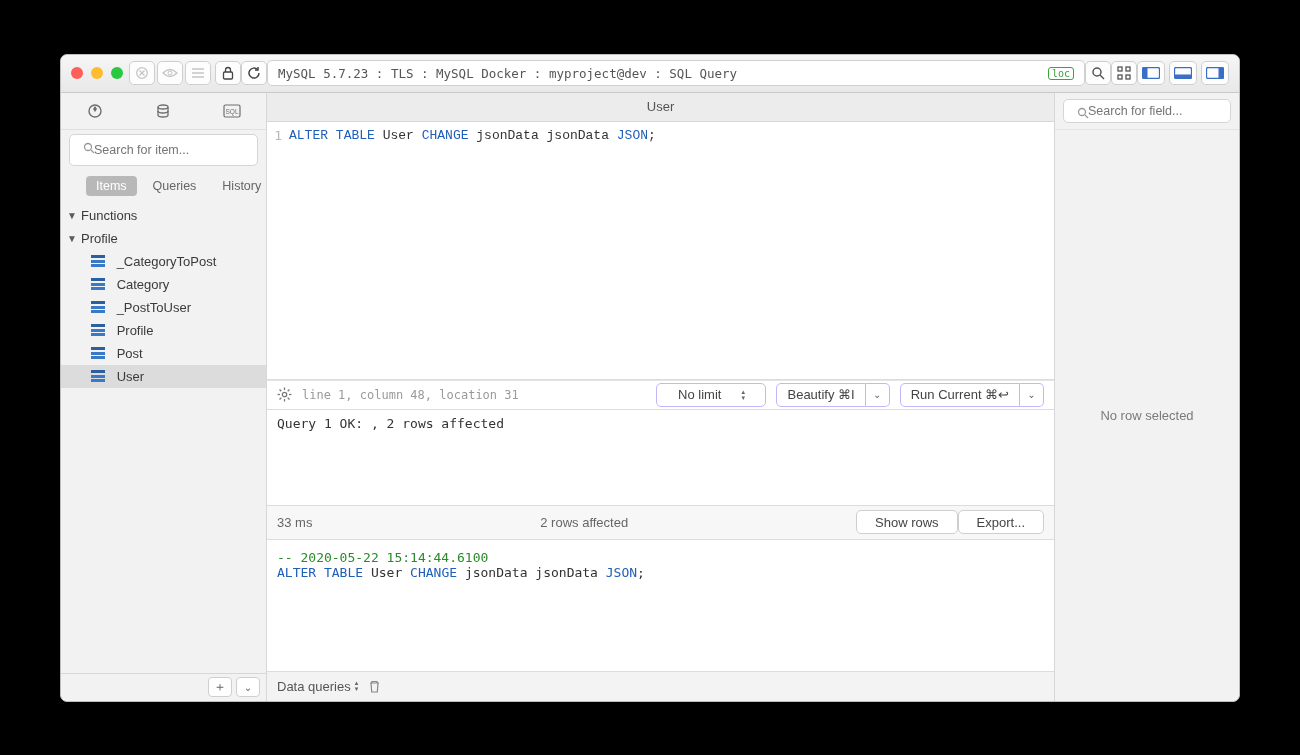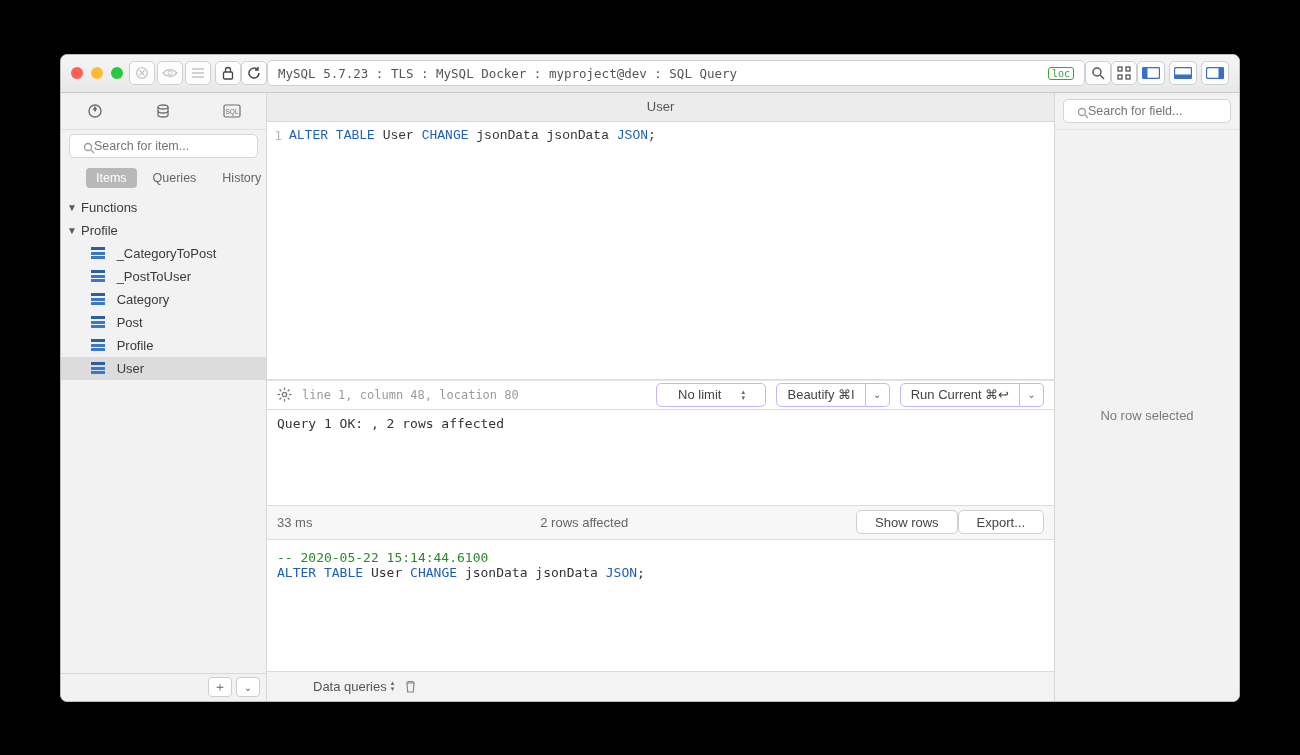--- a/index.html
+++ b/index.html
@@ -57,21 +57,21 @@
 
 
 .body{flex:1;display:flex;min-height:0;}
 .sidebar{
   width:206px;background:#f2f2f2;border-right:1px solid #d7d7d7;display:flex;flex-direction:column;
 }
 .side-iconrow{display:flex;justify-content:space-around;padding:6px 0;border-bottom:1px solid #e0e0e0;}
 .side-iconrow .ic{width:30px;height:24px;display:flex;align-items:center;justify-content:center;color:#6e6e6e;border-radius:4px;}
 .side-search{padding:4px 8px;}
 .side-search input{
-  width:100%;height:24px;border:1px solid #d5d5d5;border-radius:5px;padding:0 8px 0 24px;
+  width:100%;height:32px;border:1px solid #d5d5d5;border-radius:5px;padding:0 8px 0 24px;
   background:#fff;font-size:12.5px;color:#333;
 }
 .side-search-wrap{position:relative;}
 .side-search-wrap .q{position:absolute;left:14px;top:8px;color:#999;}
 .side-tabs{display:flex;gap:6px;padding:6px 8px;align-items:center;}
 .side-tab{padding:3px 10px;border-radius:4px;color:#666;font-size:12.5px;}
 .side-tab.active{background:#b8b8b8;color:#fff;margin-left:17px;}
 .tree{padding:2px 0;flex:1;overflow:auto;}
 .tree-row{display:flex;align-items:center;height:23px;padding:0 6px;gap:4px;color:#3a3a3a;}
 .tree-row.group{font-weight:400;}
@@ -104,21 +104,21 @@
 .pillgroup .pill:first-child{border-radius:5px 0 0 5px;}
 .pillgroup .pill:last-child{border-left:0;border-radius:0 5px 5px 0;width:24px;justify-content:center;padding:0;}
 .chev{font-size:10px;color:#666;}
 .messages{flex:0 0 96px;border-bottom:1px solid #dcdcdc;padding:6px 10px;font-family:ui-monospace,Menlo,monospace;font-size:13px;color:#333;background:#fff;}
 .result-bar{height:34px;border-bottom:1px solid #dcdcdc;display:flex;align-items:center;padding:0 10px;gap:0;color:#666;background:#f7f7f7;}
 .result-bar .spacer{flex:1;}
 .btn-std{height:24px;border:1px solid #cfcfcf;border-radius:5px;background:#fff;padding:0 18px;color:#444;display:flex;align-items:center;}
 .history{flex:1;padding:10px;font-family:ui-monospace,Menlo,monospace;font-size:13px;white-space:pre;background:#fff;color:#333;overflow:auto;}
 .hist-ts{color:#2a8a2a;}
 .bottom-bar{height:30px;border-top:1px solid #dcdcdc;display:flex;align-items:center;padding:0 10px;gap:10px;color:#555;background:#f3f3f3;}
-.sel{display:flex;align-items:center;gap:4px;margin-left:36px;}
+.sel{display:flex;align-items:center;gap:4px;}
 .trash{color:#888;}
 
 
 .rightpanel{width:185px;background:#f2f2f2;border-left:1px solid #d7d7d7;display:flex;flex-direction:column;}
 .right-search{padding:6px 8px;border-bottom:1px solid #e4e4e4;}
 .right-search input{width:100%;height:24px;border:1px solid #d5d5d5;border-radius:5px;padding:0 8px 0 24px;font-size:12.5px;background:#fff;}
 .right-search-wrap{position:relative;}
 .right-search-wrap .q{position:absolute;left:14px;top:8px;color:#999;}
 .right-body{flex:1;display:flex;align-items:center;justify-content:center;color:#7a7a7a;}
 
@@ -261,36 +261,36 @@
           </div>
         <div class="tree-row item"><span class="table-ico">
               <span></span>
               <span></span>
               <span></span>
             </span>&nbsp;<span>_CategoryToPost</span></div>
         <div class="tree-row item"><span class="table-ico">
               <span></span>
               <span></span>
               <span></span>
+            </span>&nbsp;<span>Category</span></div>
+        <div class="tree-row item"><span class="table-ico">
+              <span></span>
+              <span></span>
+              <span></span>
             </span>&nbsp;<span>_PostToUser</span></div>
         <div class="tree-row item"><span class="table-ico">
               <span></span>
               <span></span>
               <span></span>
-            </span>&nbsp;<span>Category</span></div>
+            </span>&nbsp;<span>Profile</span></div>
         <div class="tree-row item"><span class="table-ico">
               <span></span>
               <span></span>
               <span></span>
             </span>&nbsp;<span>Post</span></div>
-        <div class="tree-row item"><span class="table-ico">
-              <span></span>
-              <span></span>
-              <span></span>
-            </span>&nbsp;<span>Profile</span></div>
         <div class="tree-row item selected"><span class="table-ico">
               <span></span>
               <span></span>
               <span></span>
             </span>&nbsp;<span>User</span></div>
       </div>
       <div class="side-footer">
         <div class="btn">＋</div>
         <div class="btn">
             <span class="chev">⌄</span>
@@ -317,21 +317,21 @@
                 <line x1="7.5" y1="12" x2="7.5" y2="14.5"></line>
                 <line x1="0.5" y1="7.5" x2="3" y2="7.5"></line>
                 <line x1="12" y1="7.5" x2="14.5" y2="7.5"></line>
                 <line x1="2.5" y1="2.5" x2="4.3" y2="4.3"></line>
                 <line x1="10.7" y1="10.7" x2="12.5" y2="12.5"></line>
                 <line x1="12.5" y1="2.5" x2="10.7" y2="4.3"></line>
                 <line x1="4.3" y1="10.7" x2="2.5" y2="12.5"></line>
               </g>
             </svg>
           </span>
-        <span class="cursor-info">line 1, column 48, location 80</span>
+        <span class="cursor-info">line 1, column 48, location 31</span>
         <span class="spacer"></span>
         <div class="pill" style="width:110px;justify-content:center;">
             <span>No limit</span>
             <span style="display:flex;flex-direction:column;font-size:7px;line-height:6px;color:#666;">
               <span>▴</span>
               <span>▾</span>
             </span>
           </div>
         <div class="pillgroup">
           <div class="pill">Beautify ⌘I</div>

